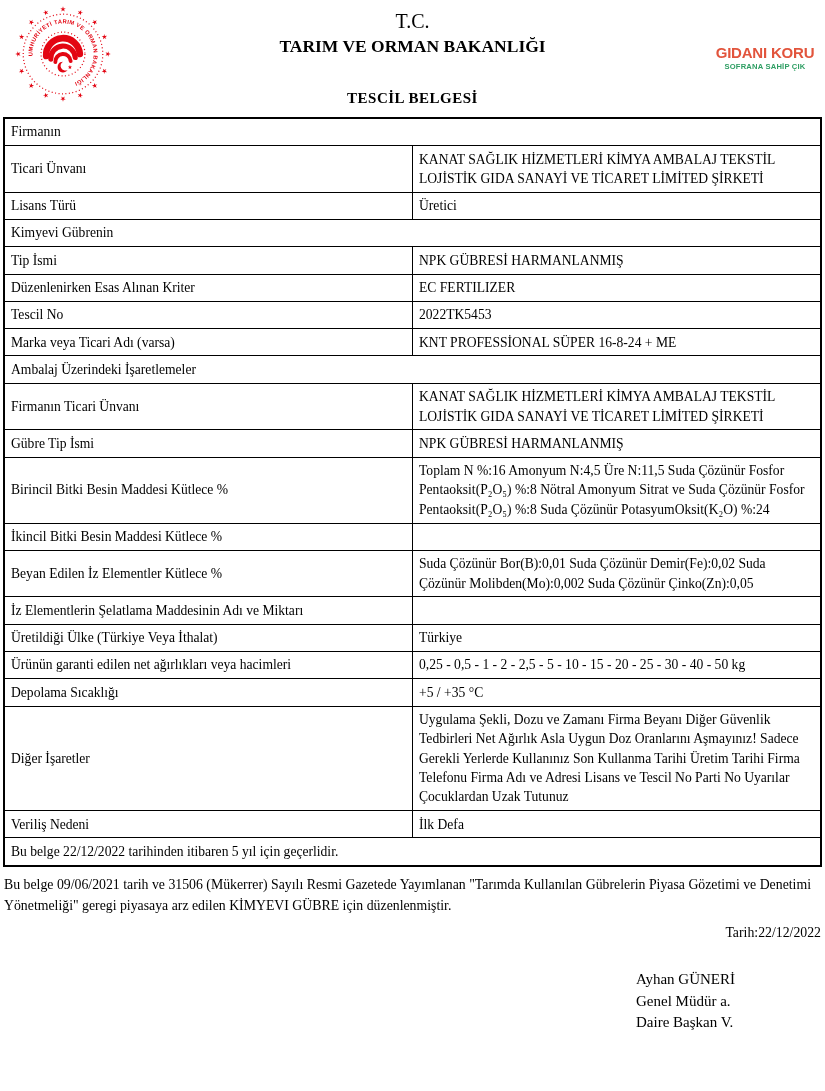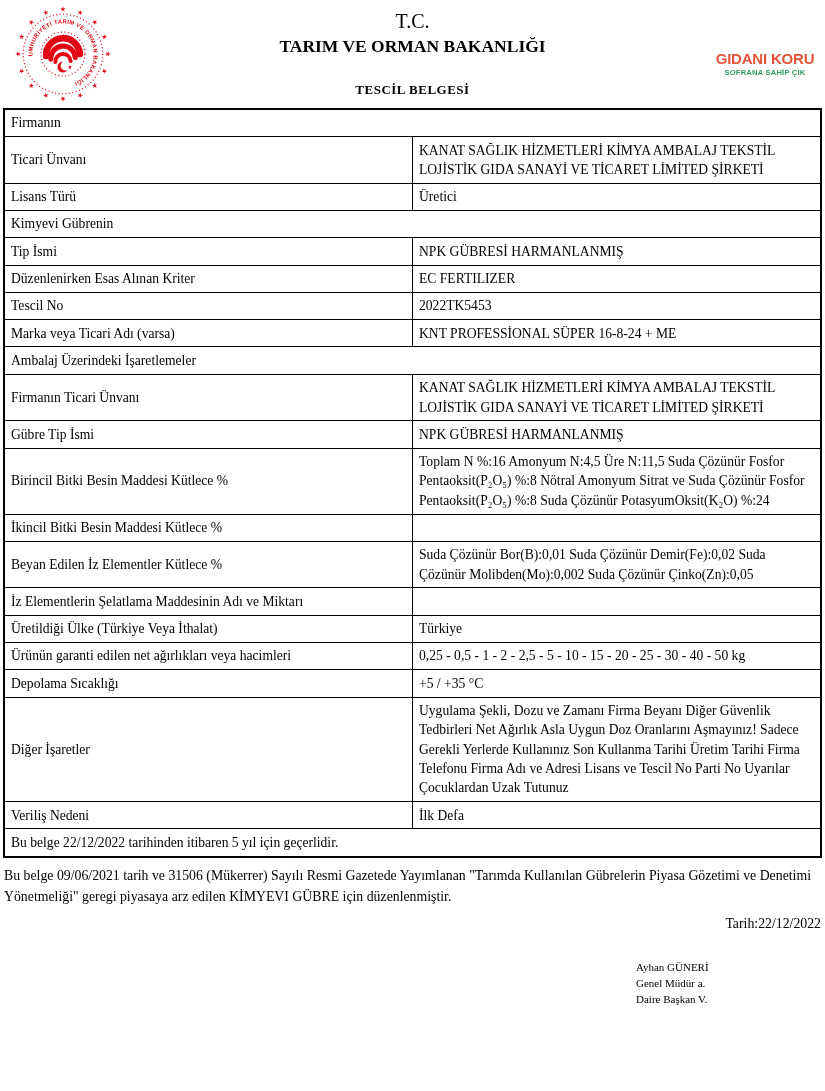--- a/index.html
+++ b/index.html
@@ -7,41 +7,41 @@
   .page {
     position:relative; width:825px; height:1091px; margin:0 auto;
     background:#ffffff; overflow:hidden; color:#000;
   }
   
   .seal { position:absolute; left:12px; top:3px; width:102px; height:102px; }
   .head-center { text-align:center; padding-top:8px; }
   .hc-line1 { font-size:20px; font-weight:normal; line-height:1.35; }
   .hc-line2 { font-size:17.5px; font-weight:bold; line-height:1.3; }
   .hc-line3 { font-size:16.5px; font-weight:bold; line-height:1.3; }
-  .doc-title { font-size:13px; font-weight:bold; letter-spacing:.5px; margin-top:24px; }
+  .doc-title { font-size:15px; font-weight:bold; letter-spacing:.5px; margin-top:32px; }
   .brand {
-    position:absolute; right:5px; top:50px; width:110px; text-align:center;
+    position:absolute; right:5px; top:44px; width:110px; text-align:center;
     font-family:"Liberation Sans","DejaVu Sans",sans-serif;
   }
   .brand-main { font-size:15px; font-weight:800; color:#e2543c; letter-spacing:-.2px; white-space:nowrap; }
   .brand-sub  { font-size:7.6px; font-weight:bold; color:#2e9e63; letter-spacing:.2px; margin-top:1px; white-space:nowrap; }
   
   table.cert {
     border-collapse:collapse; width:819px; margin:10px 3px 0 3px;
     font-size:13.6px; table-layout:fixed;
   }
   table.cert, table.cert td { border:1.6px solid #000; }
   table.cert { border-width:2px; }
   td { padding:3.5px 6px; vertical-align:middle; line-height:1.42; word-wrap:break-word; }
   td.lbl { width:285px; }
   td.section { font-weight:normal; }
   
   .after-note { margin:7px 4px 0 4px; font-size:13.8px; line-height:1.55; }
   .date-line { text-align:right; margin:9px 4px 0 0; font-size:13.8px; }
-  .signature { margin:28px 0 0 636px; font-size:11px; line-height:1.42; }
+  .signature { margin:28px 0 0 636px; font-size:15px; line-height:1.42; }
 </style>
 </head>
 <body>
 
 <div class="page">
 
   <svg class="seal" viewBox="0 0 100 100">
     <defs>
       <path id="sp" d="M50 3.2 L50.65 5.35 L52.66 5.13 L51.05 6.34 L51.65 8.27 L50 7.1 L48.35 8.27 L48.95 6.34 L47.34 5.13 L49.35 5.35 Z" fill="#e30613"></path>
       <path id="tp" d="M 50 50 m -30 0 a 30 30 0 1 1 60 0 a 30 30 0 1 1 -60 0" fill="none"></path>

